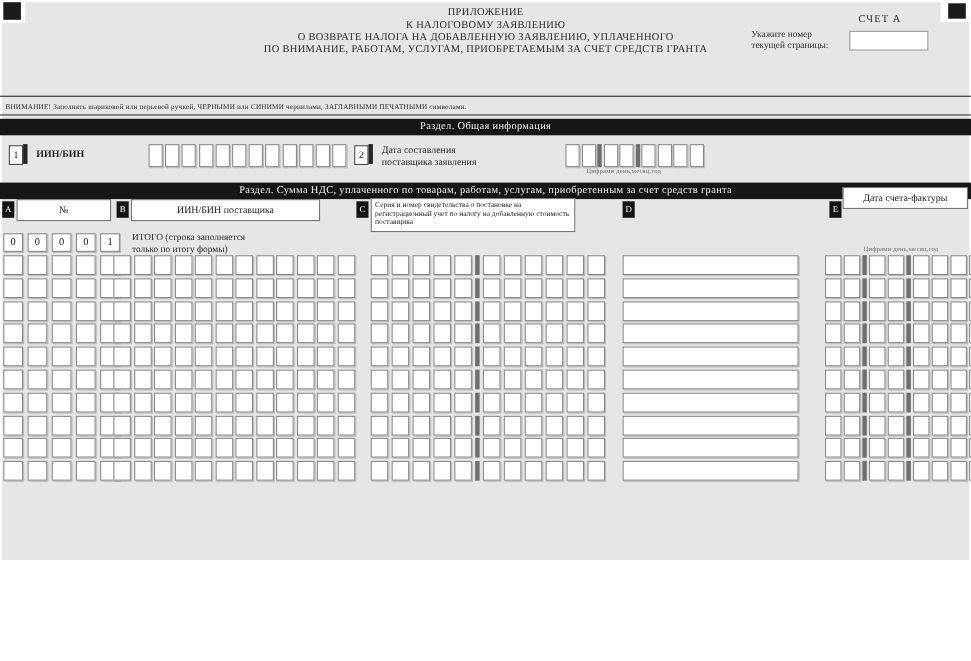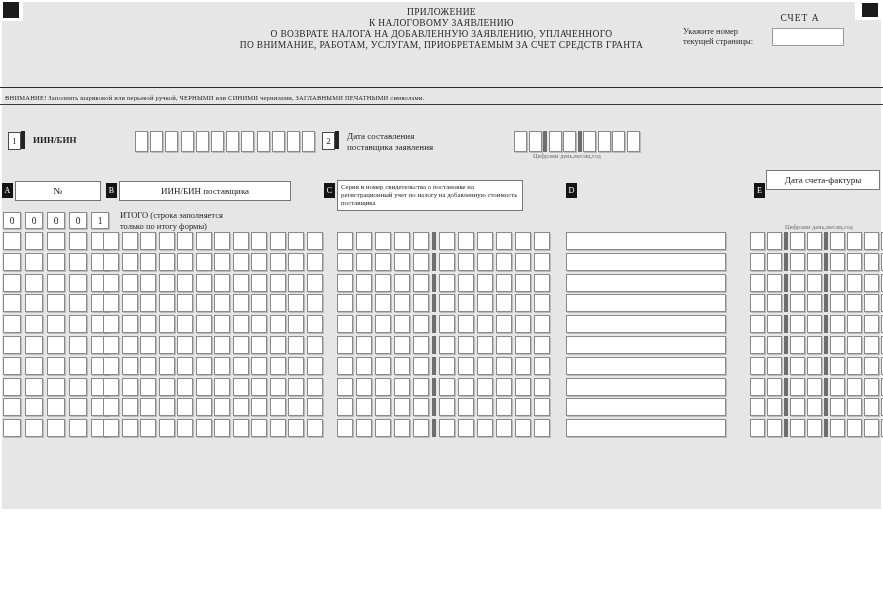--- a/index.html
+++ b/index.html
@@ -87,20 +87,21 @@
   <div class="pnum-label">
     <div>Укажите номер</div>
     <div>текущей страницы:</div>
   </div>
   <input class="pnum-input" value="" style="">
 
   <div class="hline" style="top:87px;"></div>
   <div class="warning">ВНИМАНИЕ! Заполнять шариковой или перьевой ручкой,  ЧЕРНЫМИ  или СИНИМИ чернилами,  ЗАГЛАВНЫМИ ПЕЧАТНЫМИ символами.</div>
   <div class="hline" style="top:104px;background:#3a3a3a;"></div>
 
+  <div class="secbar" style="top:108px;">Раздел. Общая информация</div>
 
   <div class="numbox" style="left:8px;top:132px;">1</div>
   <div class="numbar" style="left:21px;top:131px;"></div>
   <div class="flabel" style="left:33px;top:135px;font-weight:bold;">ИИН/БИН</div>
   <div class="cells s1cells abs" style="left:135px;top:131px;">
       <span class="cell"></span>
       <span class="cell"></span>
       <span class="cell"></span>
       <span class="cell"></span>
       <span class="cell"></span>
@@ -126,20 +127,21 @@
       <span class="cell"></span>
       <span class="cell"></span>
       <span class="cell-div"></span>
       <span class="cell"></span>
       <span class="cell"></span>
       <span class="cell"></span>
       <span class="cell"></span>
     </div>
   <div class="caption" style="left:512px;top:153px;width:110px;">Цифрами день,месяц,год</div>
 
+  <div class="secbar" style="top:166px;">Раздел. Сумма НДС, уплаченного  по товарам, работам, услугам, приобретенным за счет средств гранта</div>
 
   <div class="colletter" style="left:2px;top:183px;">A</div>
   <div class="colhead" style="left:15px;top:181px;width:84px;height:18px;">№</div>
 
   <div class="colletter" style="left:106px;top:183px;">B</div>
   <div class="colhead" style="left:119px;top:181px;width:170px;height:18px;">ИИН/БИН поставщика</div>
 
   <div class="colletter" style="left:324px;top:183px;">C</div>
   <div class="colhead small" style="left:337px;top:180px;width:186px;height:31px;">Серия и номер свидетельства о постановке на регистрационный учет по налогу на добавленную стоимость поставщика</div>
 

